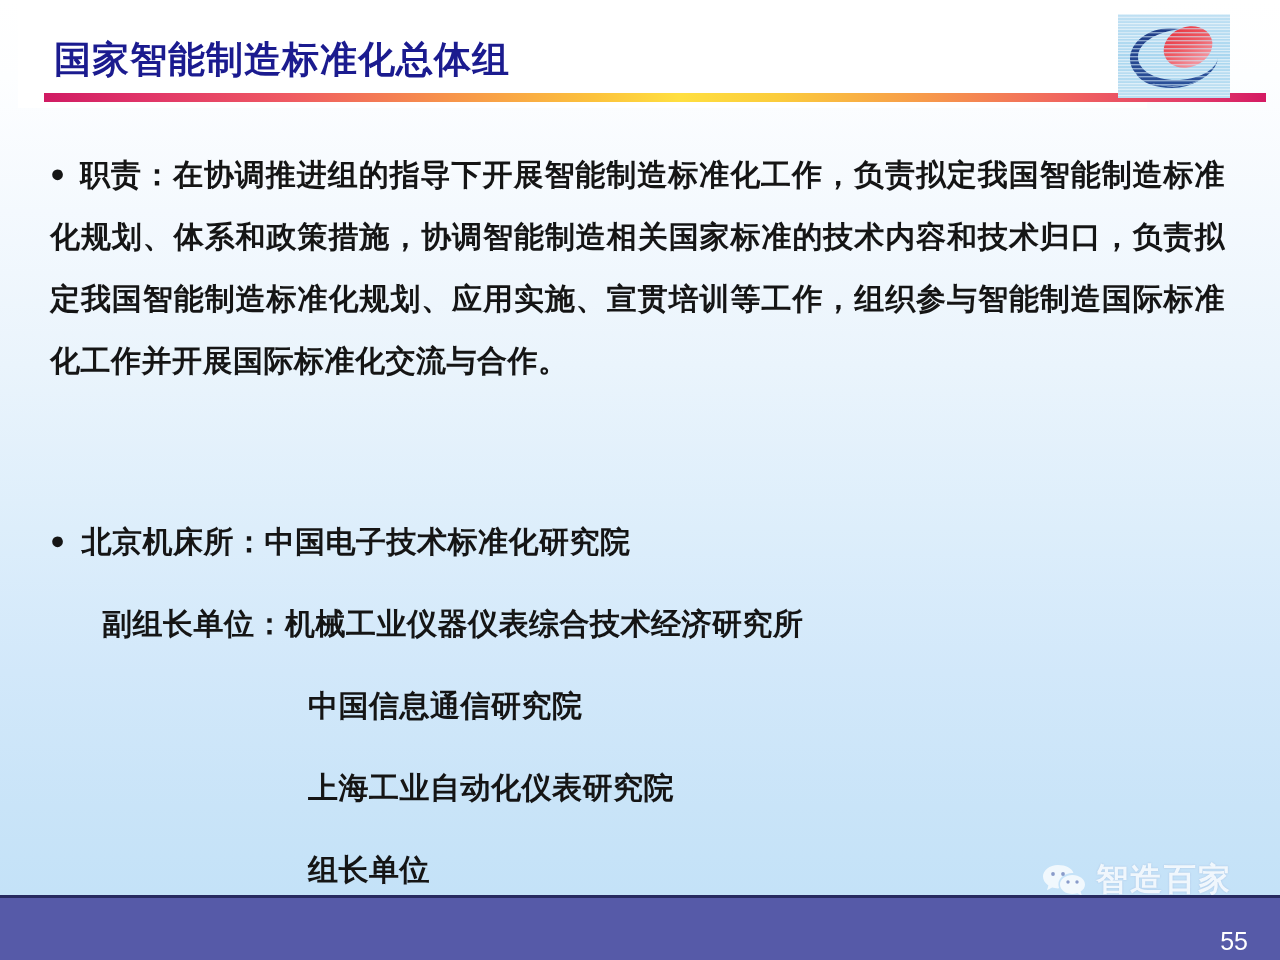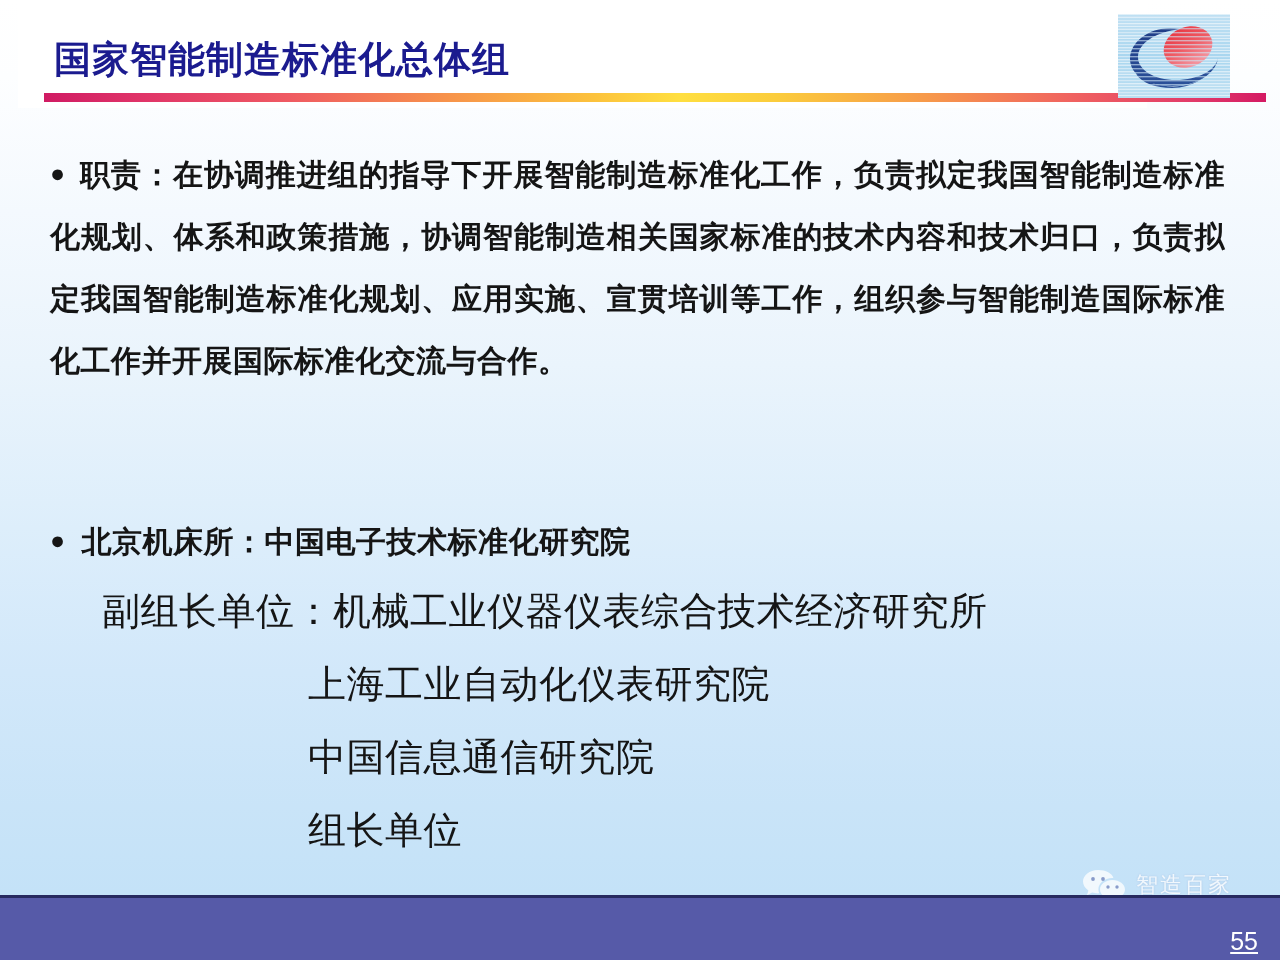--- a/index.html
+++ b/index.html
@@ -130,27 +130,27 @@
     line-height: 1;
     white-space: nowrap;
     letter-spacing: 0.5px;
   }
   .lead-line .bullet {
     font-size: 25px;
     vertical-align: 3px;
     margin-right: 16px;
   }
   .sub-line {
-    font-size: 38px;
-    font-weight: normal;
+    font-size: 30px;
+    font-weight: bold;
     color: #151515;
     line-height: 1;
     white-space: nowrap;
     letter-spacing: 0.5px;
-    margin-top: 35px;
+    margin-top: 52px;
     padding-left: 52px;
   }
   .sub-line.indented {
     padding-left: 258px;
   }
 
   
   .footer-bar {
     position: absolute;
     left: 0;
@@ -165,40 +165,39 @@
     left: 0;
     top: 10px;
     width: 1280px;
     text-align: center;
     font-size: 27px;
     color: #2a2d4f;
     letter-spacing: 1px;
   }
   .page-number {
     position: absolute;
-    right: 22px;
+    right: 32px;
     bottom: 4px;
     font-size: 25px;
     color: #ffffff;
-    text-decoration: underline;
   }
 
   
   .watermark {
     position: absolute;
     right: 48px;
     bottom: 58px;
     display: flex;
     align-items: center;
     gap: 10px;
     opacity: 0.82;
   }
   .watermark .wm-text {
-    font-size: 22px;
-    font-weight: normal;
+    font-size: 32px;
+    font-weight: bold;
     color: rgba(255,255,255,0.95);
     letter-spacing: 2px;
     text-shadow: 0 0 2px rgba(120,140,190,0.45);
   }
 </style>
 </head>
 <body>
 
 <div class="slide">
 
@@ -267,22 +266,22 @@
     <div class="para">
       <span class="bullet">●</span><span>职责：在协调推进组的指导下开展智能制造标准化工作，负责拟定我国智能制造标准化规划、体系和政策措施，协调智能制造相关国家标准的技术内容和技术归口，负责拟定我国智能制造标准化规划、应用实施、宣贯培训等工作，组织参与智能制造国际标准化工作并开展国际标准化交流与合作。</span>
     </div>
   </div>
 
   <div class="block2">
     <div class="lead-line">
       <span class="bullet">●</span><span>北京机床所：中国电子技术标准化研究院</span>
     </div>
     <div class="sub-line">副组长单位：机械工业仪器仪表综合技术经济研究所</div>
+    <div class="sub-line indented">中国信息通信研究院</div>
     <div class="sub-line indented">上海工业自动化仪表研究院</div>
-    <div class="sub-line indented">中国信息通信研究院</div>
     <div class="sub-line indented">组长单位</div>
   </div>
 
   <div class="watermark">
     <svg width="44" height="34" viewBox="0 0 44 34">
       <g fill="rgba(255,255,255,0.92)">
         <path d="M16 2 C7.5 2 1 7.4 1 13.6 C1 17.2 3.1 20.4 6.4 22.4 L5 27.2 L10.1 24.6
                  C11.9 25.1 13.9 25.4 16 25.4 C16.4 25.4 16.8 25.4 17.2 25.3
                  C16.7 24 16.4 22.6 16.4 21.2 C16.4 14.9 22.6 9.9 30.2 9.9
                  C30.6 9.9 31 9.9 31.4 10 C30.2 5.4 23.8 2 16 2 Z"></path>

